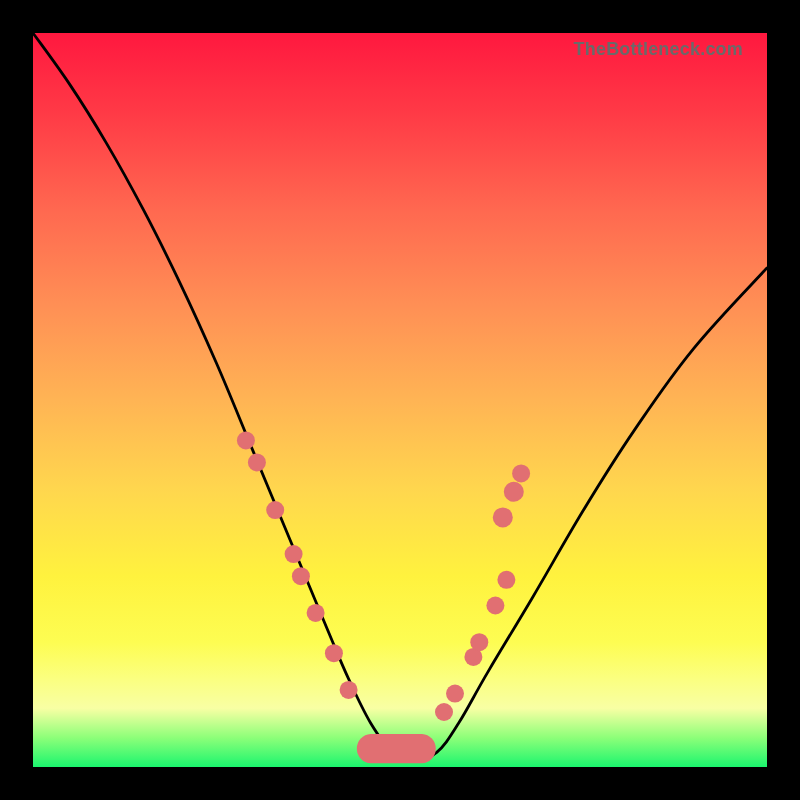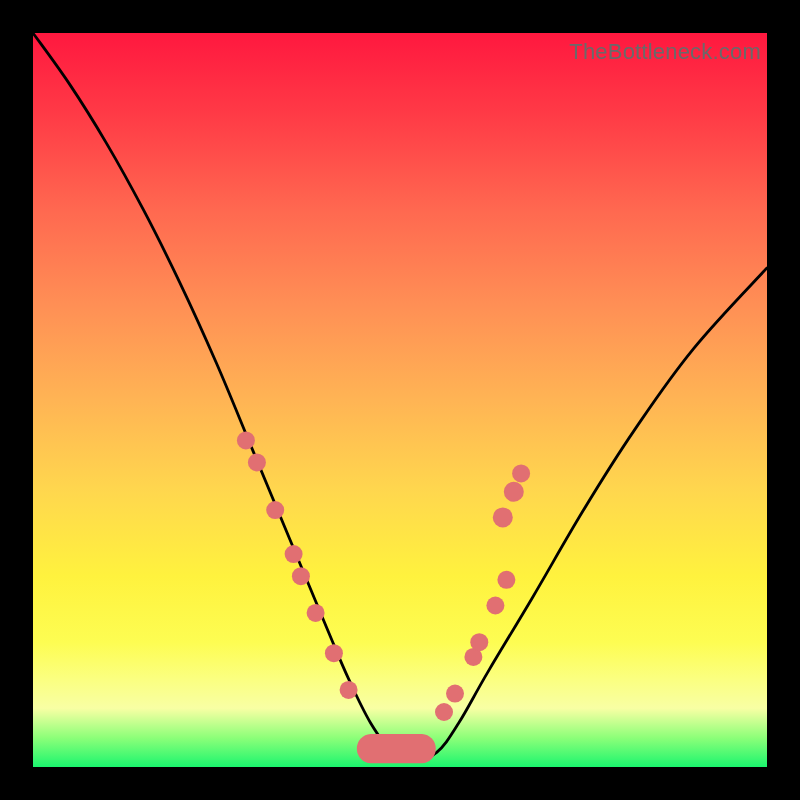--- a/index.html
+++ b/index.html
@@ -35,24 +35,24 @@
       #fdfd52 83%,
       #fbff80 88%,
       #f8ffa4 92%,
       #8dff79 96%,
       #1bf56e 100%
     );
   }
   .watermark {
     position: absolute;
     top: 6px;
-    right: 6px;
+    right: 24px;
     color: #6a6a6a;
-    font-size: 22px;
-    font-weight: 400;
+    font-size: 18px;
+    font-weight: 700;
     letter-spacing: 0.2px;
     user-select: none;
   }
   svg.curve {
     position: absolute;
     left: 0;
     top: 0;
     width: 734px;
     height: 734px;
     overflow: visible;

